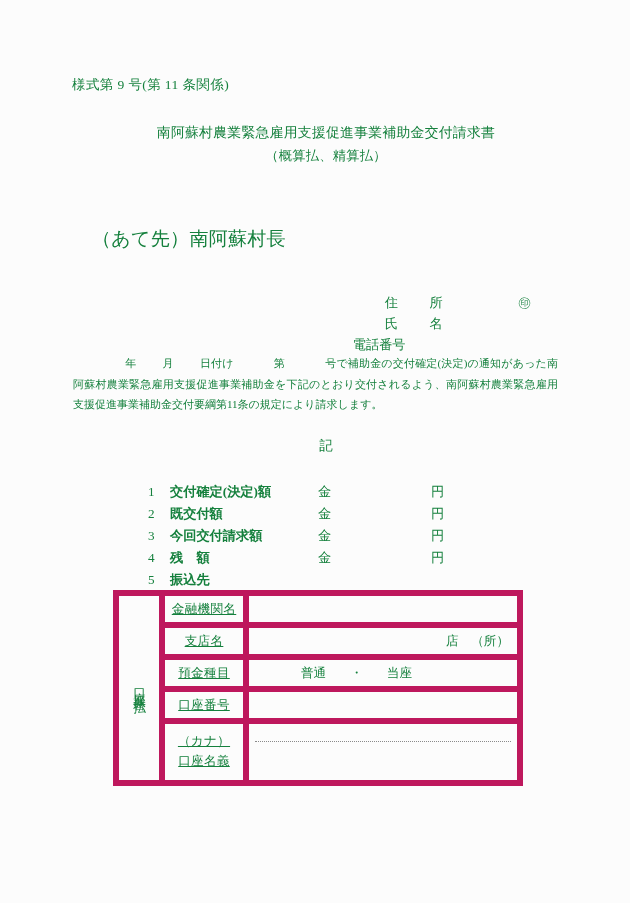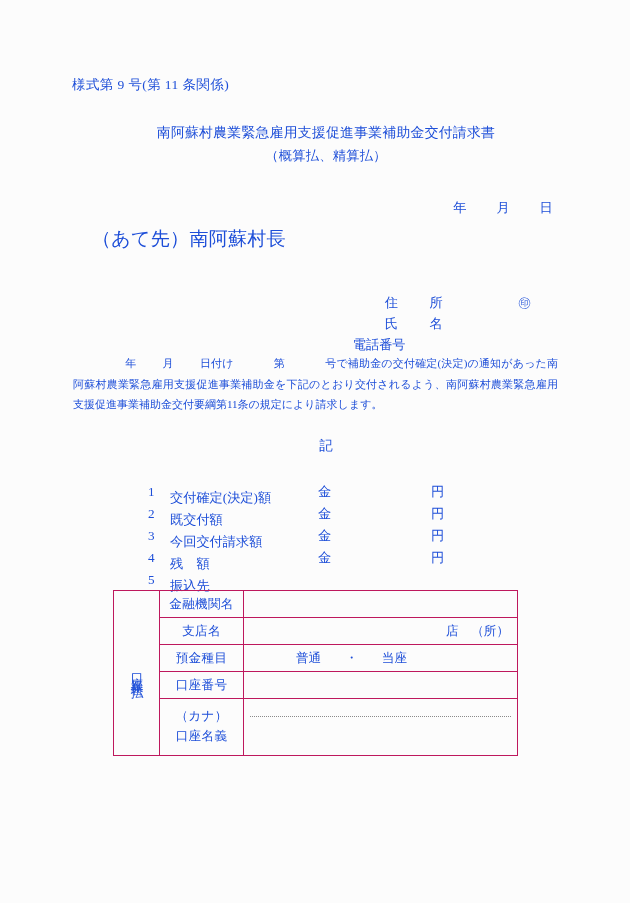--- a/index.html
+++ b/index.html
@@ -6,21 +6,21 @@
     margin: 0;
     padding: 0;
     background: #ffffff;
   }
   .page {
     position: relative;
     width: 630px;
     height: 903px;
     background: #fcfcfc;
     font-family: "Liberation Serif", "DejaVu Serif", serif;
-    color: #1d4ed8;
+    color: #15803d;
     overflow: hidden;
   }
 
   
   .t { position: absolute; white-space: pre; line-height: 1; }
   .center { text-align: center; margin-left: 11px; }
 
   
   .form-no {
     left: 72px;
@@ -107,38 +107,39 @@
 
   
   .items { position: absolute; left: 148px; top: 481px; font-size: 13.2px; }
   .item-row {
     position: relative;
     height: 22px;
     line-height: 22px;
     white-space: pre;
   }
   .item-num { position: absolute; left: 0; top: 0; }
-  .item-label { position: absolute; left: 22px; top: 6px; }
+  .item-label { position: absolute; left: 22px; top: 0; font-weight: bold; }
   .item-kin { position: absolute; left: 170px; top: 0; }
   .item-yen { position: absolute; left: 283px; top: 0; }
 
   
   .bank-table {
     position: absolute;
     left: 113px;
     top: 590px;
     width: 404px;
     border-collapse: collapse;
     font-size: 12.6px;
     table-layout: fixed;
   }
   .bank-table td {
-    border: 1px solid #be185d;
+    border: 6px solid #be185d;
     padding: 0;
     vertical-align: middle;
+    text-decoration: underline;
   }
   .col-side { width: 46px; }
   .col-label { width: 84px; }
   .col-value { width: 274px; }
 
   .side-cell { text-align: center; padding: 0; }
   .side-vert {
     writing-mode: vertical-rl;
     text-orientation: upright;
     display: inline-block;
@@ -181,23 +182,20 @@
 </head>
 <body>
 
 <div class="page">
 
   <div class="t form-no">様式第 9 号(第 11 条関係)</div>
 
   <div class="t doc-title center">南阿蘇村農業緊急雇用支援促進事業補助金交付請求書</div>
   <div class="t doc-subtitle center">（概算払、精算払）</div>
 
-  <div class="t date-line">
-    <span>年</span><span class="gap"></span><span>月</span><span class="gap"></span><span>日</span>
-  </div>
 
   <div class="t addressee">（あて先）南阿蘇村長</div>
 
   <div class="applicant">
     <div class="row">
       <span class="lbl-spread">住所</span>
     </div>
     <div class="row">
       <span class="lbl-spread">氏名</span>
       <span class="seal">㊞</span>

